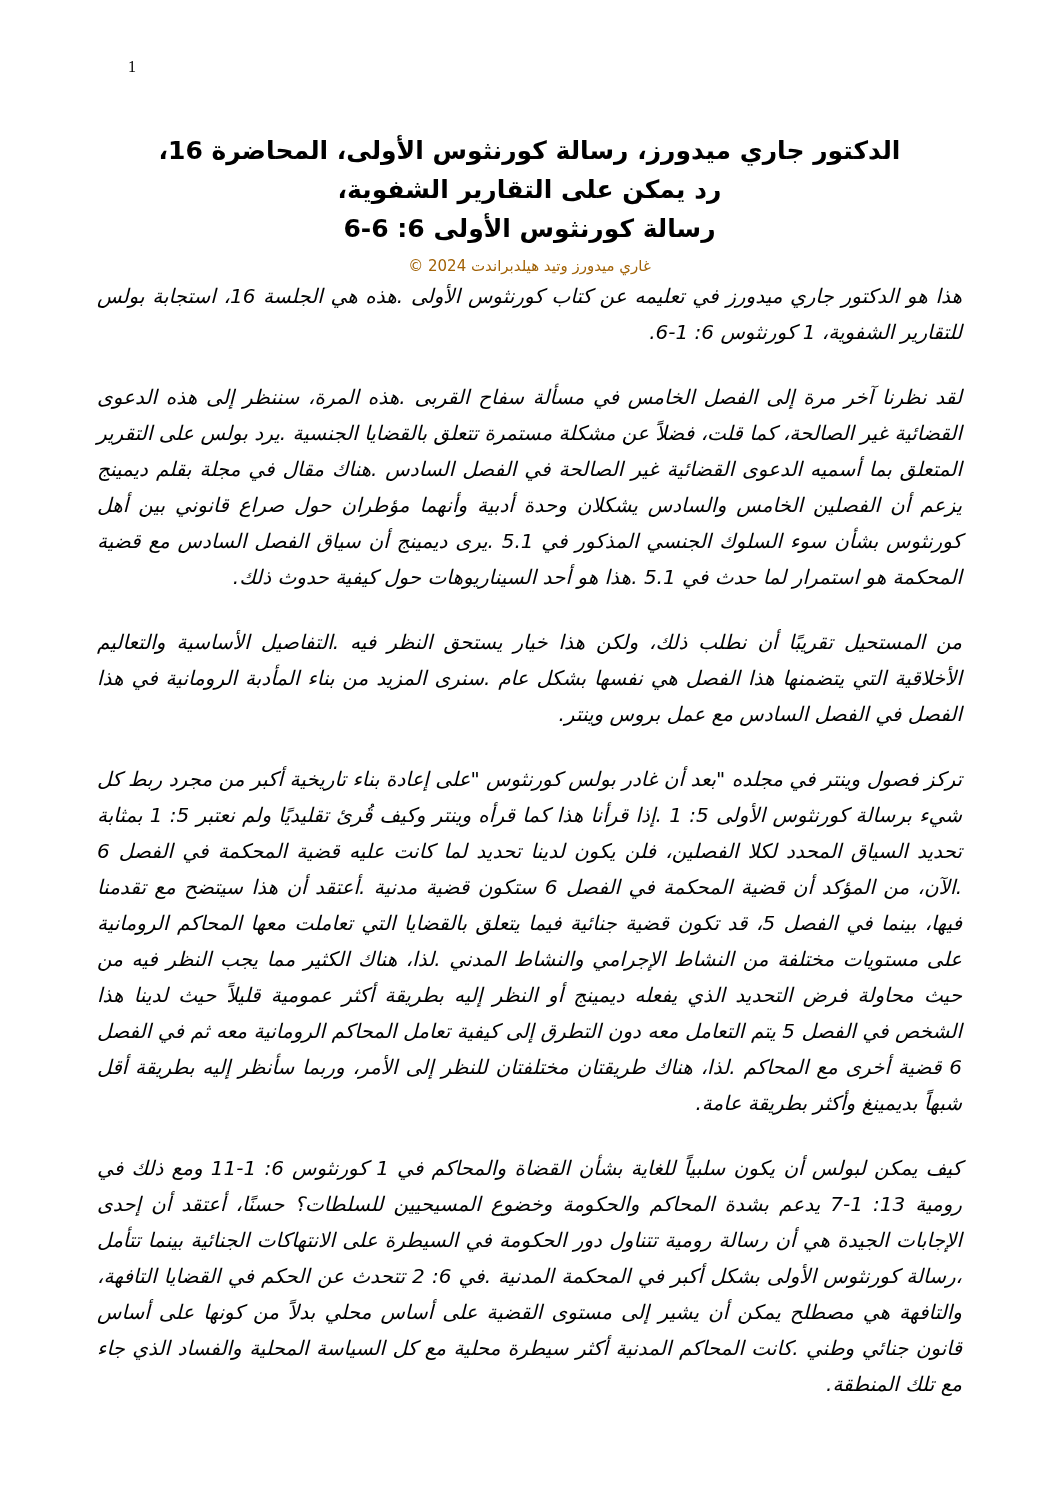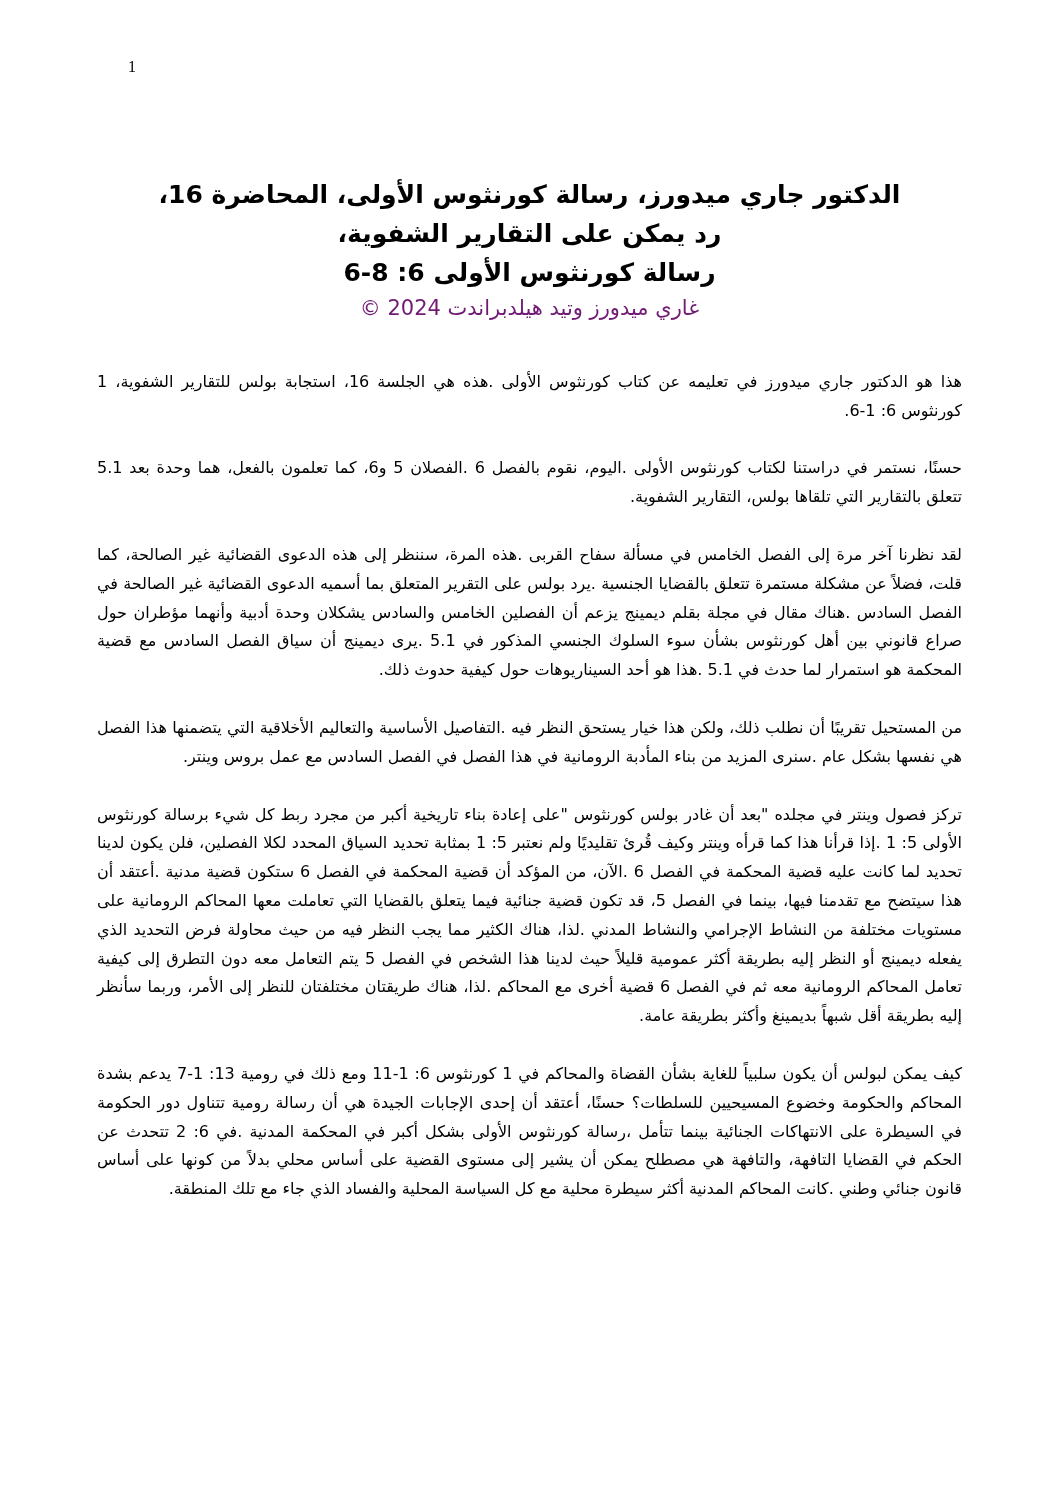--- a/index.html
+++ b/index.html
@@ -27,56 +27,54 @@
     font-family: "Liberation Serif", serif;
     font-size: 16px;
     color: #000000;
   }
   .title-block {
     text-align: center;
     font-weight: bold;
     font-size: 25px;
     line-height: 1.55;
     color: #000000;
-    margin-top: 44px;
   }
   .copyright {
     text-align: center;
-    font-size: 21px;
+    font-size: 15px;
     line-height: 1.6;
-    margin-top: 0;
-    color: #701a75;
+    margin-top: 6px;
+    color: #a16207;
   }
   .doc-body {
-    margin-top: 42px;
-    font-size: 16px;
+    font-size: 20px;
     line-height: 1.8;
     text-align: justify;
+    font-style: italic;
   }
   .doc-body p {
     margin-bottom: 29px;
   }
 </style>
 </head>
 <body>
 
 <div class="page">
 
   <div class="page-number">1</div>
 
   <div class="title-block">
     <div class="title-line">الدكتور جاري ميدورز، رسالة كورنثوس الأولى، المحاضرة 16،</div>
     <div class="title-line">رد يمكن على التقارير الشفوية،</div>
-    <div class="title-line">رسالة كورنثوس الأولى 6: 8-6</div>
+    <div class="title-line">رسالة كورنثوس الأولى 6: 6-6</div>
   </div>
 
   <div class="copyright">غاري ميدورز وتيد هيلدبراندت 2024 ©</div>
 
   <div class="doc-body">
     <p>هذا هو الدكتور جاري ميدورز في تعليمه عن كتاب كورنثوس الأولى .هذه هي الجلسة 16، استجابة بولس للتقارير الشفوية، 1 كورنثوس 6: 1-6.</p>
-    <p>حسنًا، نستمر في دراستنا لكتاب كورنثوس الأولى .اليوم، نقوم بالفصل 6 .الفصلان 5 و6، كما تعلمون بالفعل، هما وحدة بعد 5.1 تتعلق بالتقارير التي تلقاها بولس، التقارير الشفوية.</p>
     <p>لقد نظرنا آخر مرة إلى الفصل الخامس في مسألة سفاح القربى .هذه المرة، سننظر إلى هذه الدعوى القضائية غير الصالحة، كما قلت، فضلاً عن مشكلة مستمرة تتعلق بالقضايا الجنسية .يرد بولس على التقرير المتعلق بما أسميه الدعوى القضائية غير الصالحة في الفصل السادس .هناك مقال في مجلة بقلم ديمينج يزعم أن الفصلين الخامس والسادس يشكلان وحدة أدبية وأنهما مؤطران حول صراع قانوني بين أهل كورنثوس بشأن سوء السلوك الجنسي المذكور في 5.1 .يرى ديمينج أن سياق الفصل السادس مع قضية المحكمة هو استمرار لما حدث في 5.1 .هذا هو أحد السيناريوهات حول كيفية حدوث ذلك.</p>
     <p>من المستحيل تقريبًا أن نطلب ذلك، ولكن هذا خيار يستحق النظر فيه .التفاصيل الأساسية والتعاليم الأخلاقية التي يتضمنها هذا الفصل هي نفسها بشكل عام .سنرى المزيد من بناء المأدبة الرومانية في هذا الفصل في الفصل السادس مع عمل بروس وينتر.</p>
     <p>تركز فصول وينتر في مجلده "بعد أن غادر بولس كورنثوس "على إعادة بناء تاريخية أكبر من مجرد ربط كل شيء برسالة كورنثوس الأولى 5: 1 .إذا قرأنا هذا كما قرأه وينتر وكيف قُرئ تقليديًا ولم نعتبر 5: 1 بمثابة تحديد السياق المحدد لكلا الفصلين، فلن يكون لدينا تحديد لما كانت عليه قضية المحكمة في الفصل 6 .الآن، من المؤكد أن قضية المحكمة في الفصل 6 ستكون قضية مدنية .أعتقد أن هذا سيتضح مع تقدمنا فيها، بينما في الفصل 5، قد تكون قضية جنائية فيما يتعلق بالقضايا التي تعاملت معها المحاكم الرومانية على مستويات مختلفة من النشاط الإجرامي والنشاط المدني .لذا، هناك الكثير مما يجب النظر فيه من حيث محاولة فرض التحديد الذي يفعله ديمينج أو النظر إليه بطريقة أكثر عمومية قليلاً حيث لدينا هذا الشخص في الفصل 5 يتم التعامل معه دون التطرق إلى كيفية تعامل المحاكم الرومانية معه ثم في الفصل 6 قضية أخرى مع المحاكم .لذا، هناك طريقتان مختلفتان للنظر إلى الأمر، وربما سأنظر إليه بطريقة أقل شبهاً بديمينغ وأكثر بطريقة عامة.</p>
     <p>كيف يمكن لبولس أن يكون سلبياً للغاية بشأن القضاة والمحاكم في 1 كورنثوس 6: 1-11 ومع ذلك في رومية 13: 1-7 يدعم بشدة المحاكم والحكومة وخضوع المسيحيين للسلطات؟ حسنًا، أعتقد أن إحدى الإجابات الجيدة هي أن رسالة رومية تتناول دور الحكومة في السيطرة على الانتهاكات الجنائية بينما تتأمل ،رسالة كورنثوس الأولى بشكل أكبر في المحكمة المدنية .في 6: 2 تتحدث عن الحكم في القضايا التافهة، والتافهة هي مصطلح يمكن أن يشير إلى مستوى القضية على أساس محلي بدلاً من كونها على أساس قانون جنائي وطني .كانت المحاكم المدنية أكثر سيطرة محلية مع كل السياسة المحلية والفساد الذي جاء مع تلك المنطقة.</p>
   </div>
 
 </div>
 
 </body></html>

